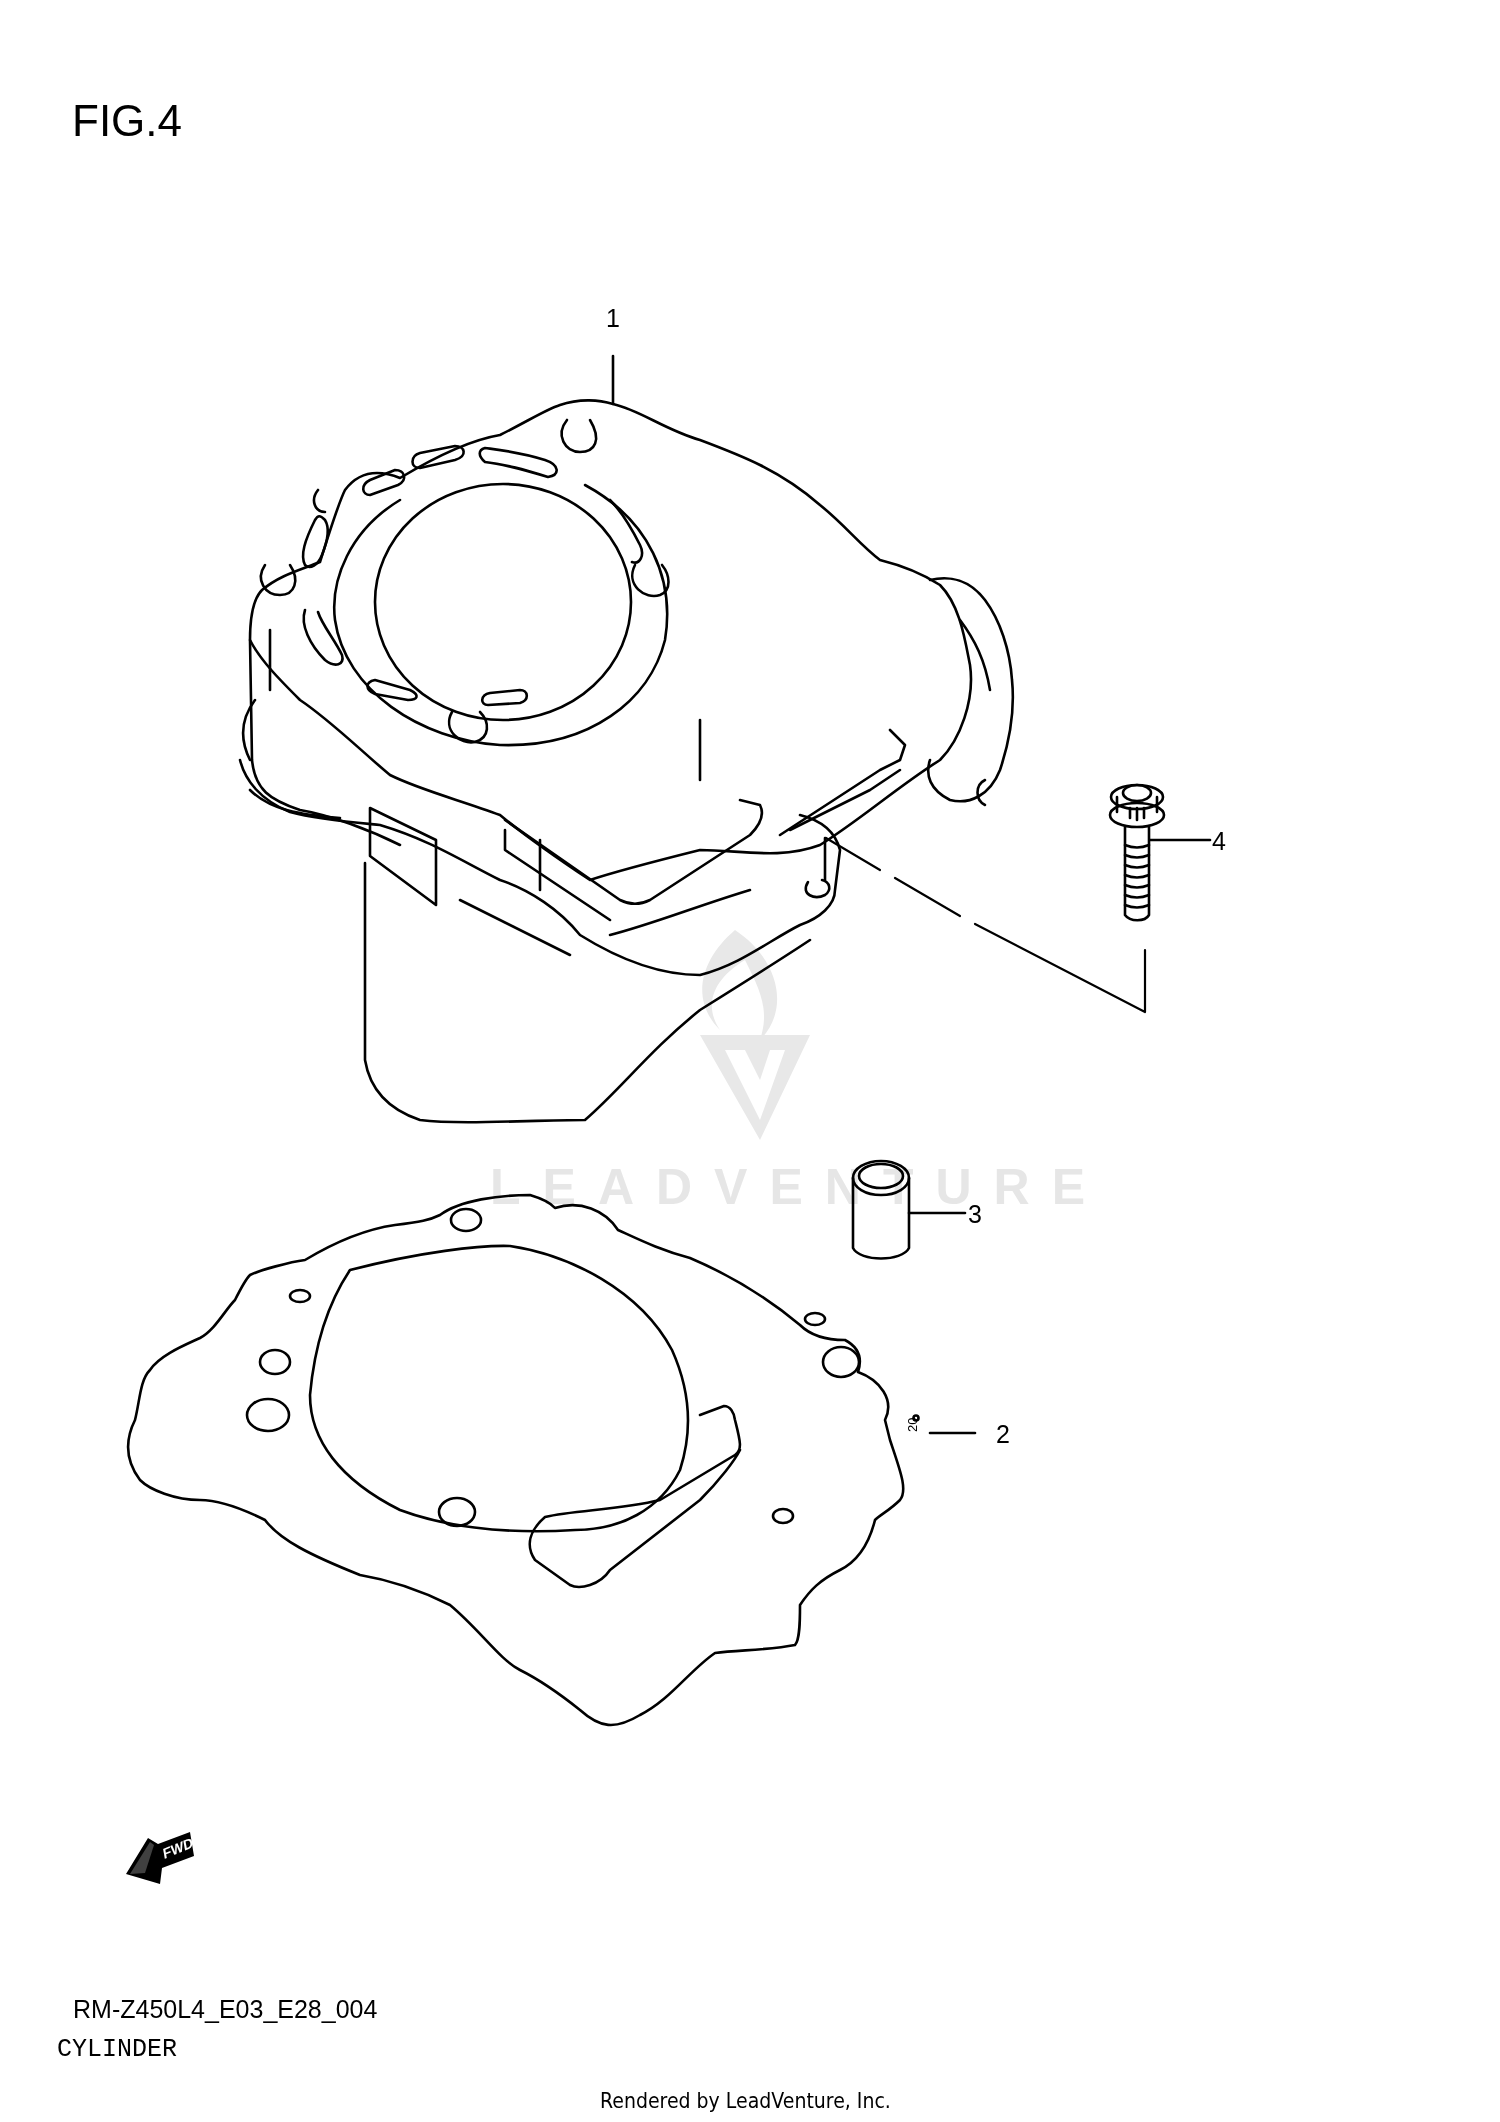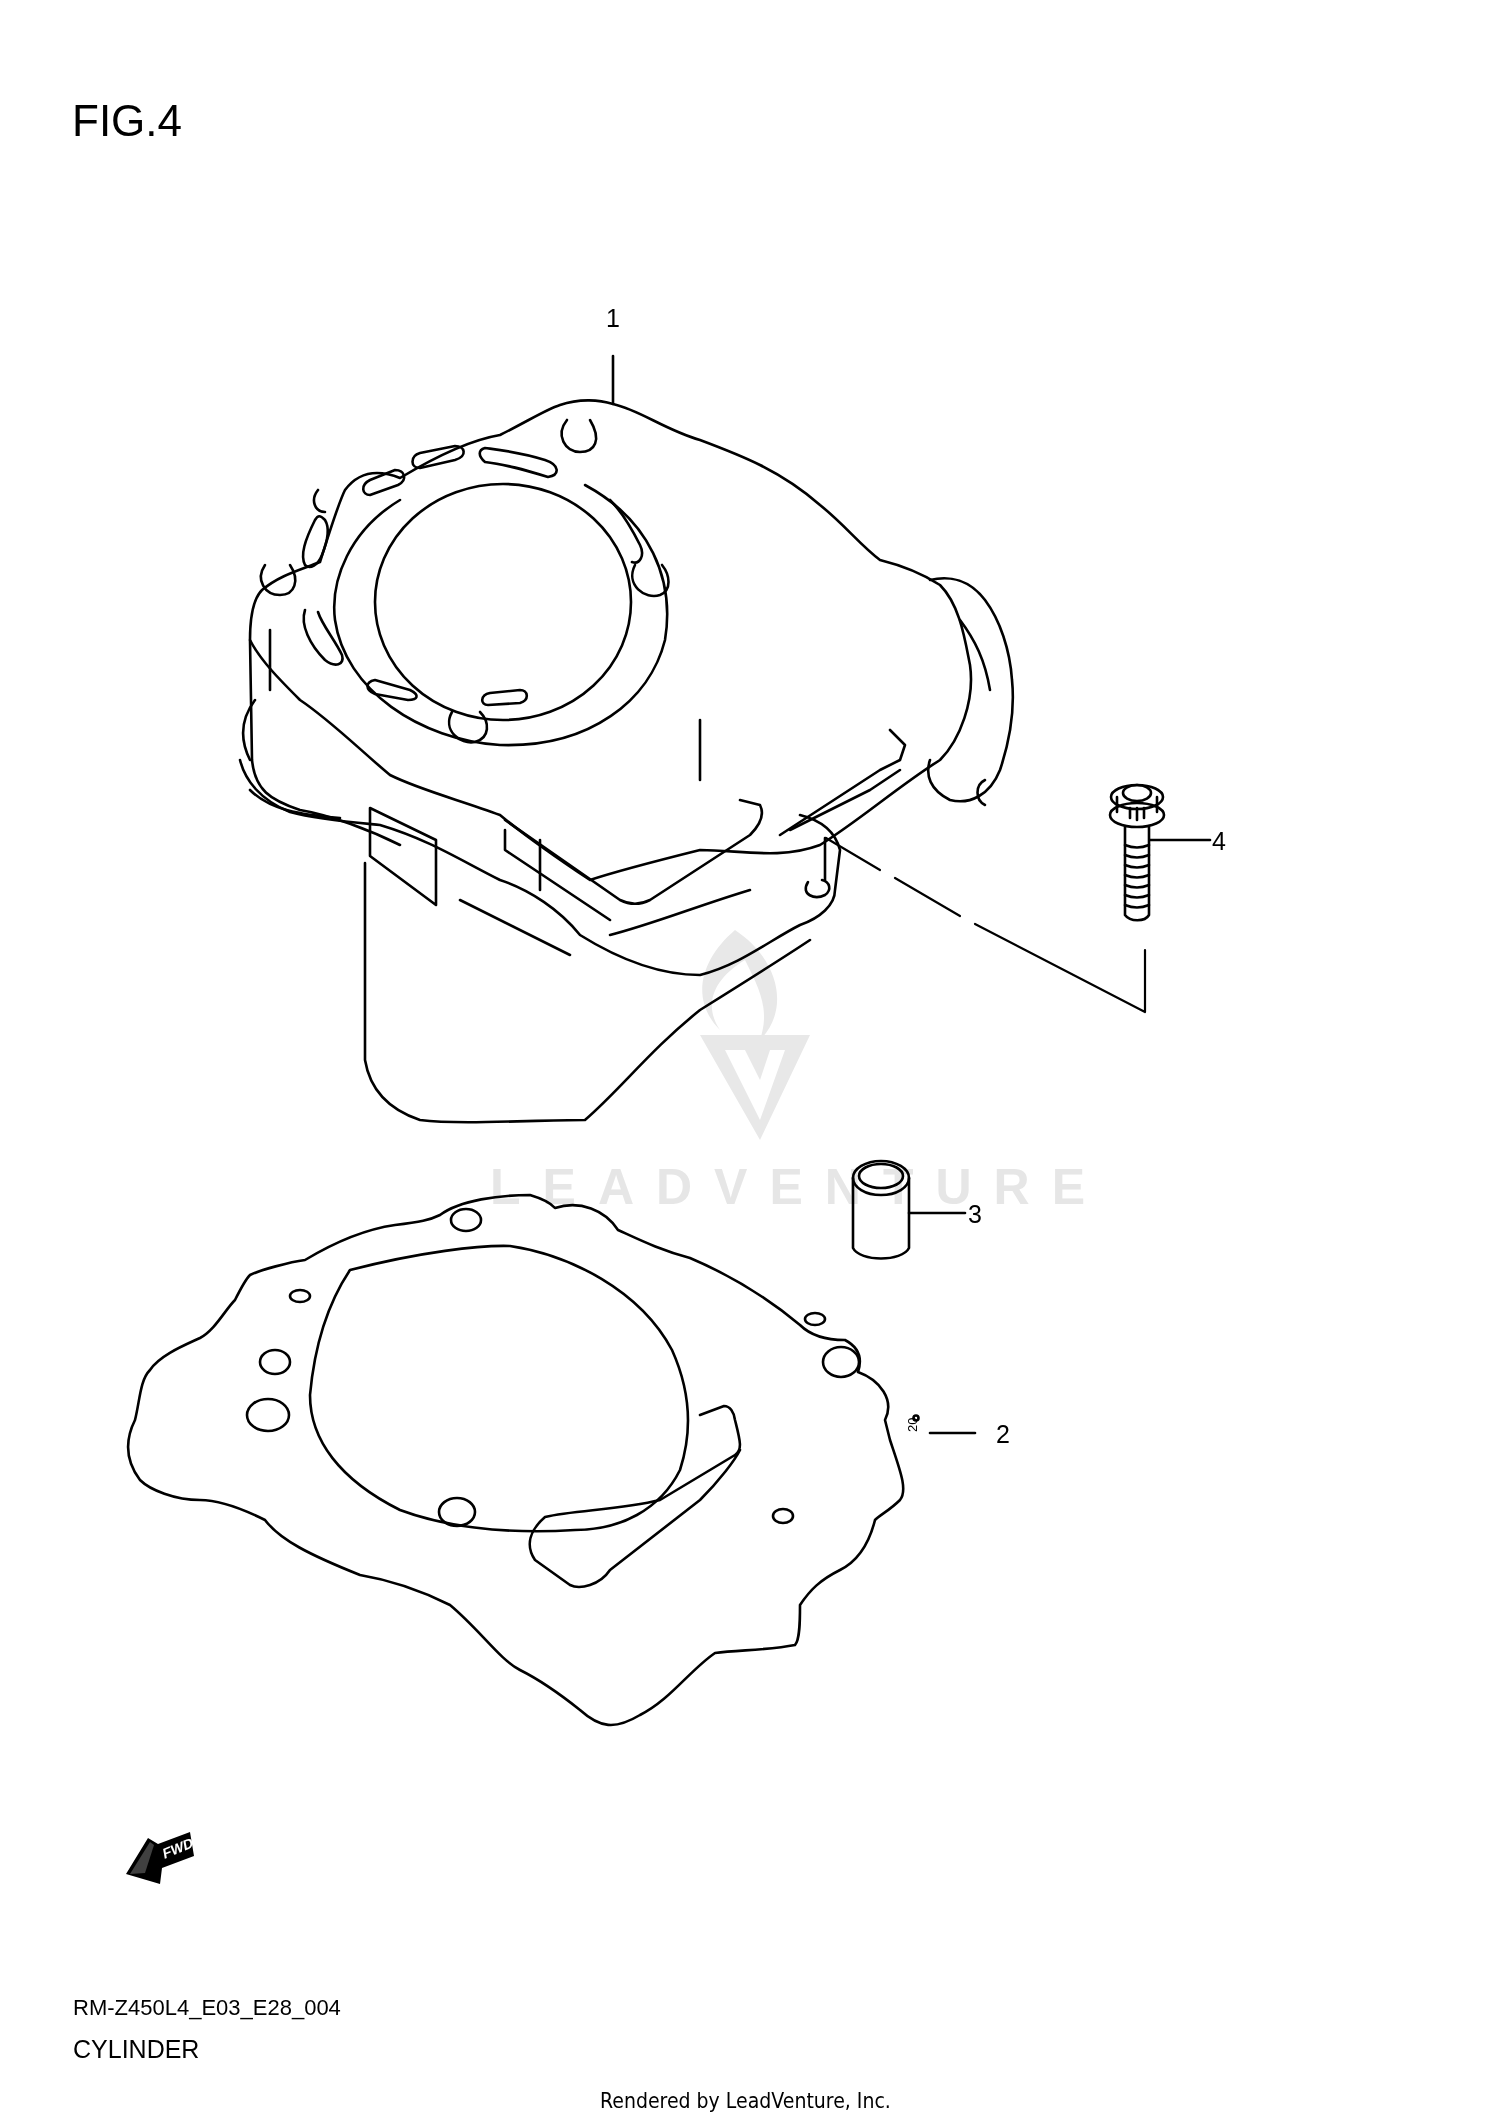--- a/index.html
+++ b/index.html
@@ -2,22 +2,22 @@
 <html><head>
   <meta charset="utf-8">
   <style>
     html, body { margin: 0; padding: 0; background: #ffffff; }
     body { width: 1500px; height: 2122px; position: relative; overflow: hidden;
            font-family: "Liberation Sans", sans-serif; color: #000; }
     .fig-title { position: absolute; left: 72px; top: 96px; font-size: 44px; font-weight: normal;
                  letter-spacing: 0px; }
     .diagram { position: absolute; left: 0; top: 0; width: 1500px; height: 2122px; }
     .callout { position: absolute; font-size: 25px; font-family: "Liberation Sans", sans-serif; }
-    .code { position: absolute; left: 73px; top: 1995px; font-size: 22px; }
-    .name { position: absolute; left: 73px; top: 2035px; font-size: 25px; }
+    .code { position: absolute; left: 73px; top: 1995px; font-size: 25px; }
+    .name { position: absolute; left: 57px; top: 2035px; font-size: 25px; font-family: Liberation Mono, monospace; }
     .footer { position: absolute; left: 600px; top: 2088px; font-size: 22px;
               font-family: "DejaVu Sans", sans-serif; transform: scaleX(0.86); transform-origin: left top; }
     .watermark-text { position: absolute; left: 490px; top: 1158px; font-size: 50px; font-weight: bold;
                       letter-spacing: 22px; color: #e6e6e6; z-index: 0; }
     .fwd { position: absolute; left: 118px; top: 1830px; width: 90px; height: 70px; }
     svg { overflow: visible; }
   </style>
 </head>
 <body>
 

